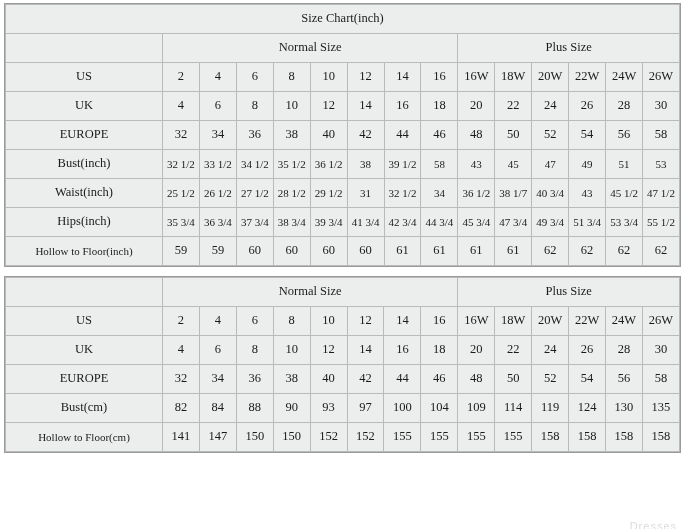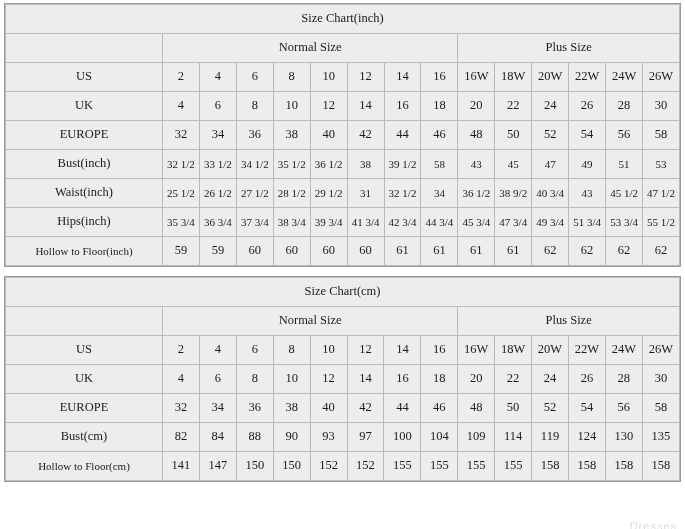--- a/index.html
+++ b/index.html
@@ -196,21 +196,21 @@
           <td class="row-label">Waist(inch)</td>
           <td class="num tight">25 1/2</td>
           <td class="num tight">26 1/2</td>
           <td class="num tight">27 1/2</td>
           <td class="num tight">28 1/2</td>
           <td class="num tight">29 1/2</td>
           <td class="num tight">31</td>
           <td class="num tight">32 1/2</td>
           <td class="num tight">34</td>
           <td class="num tight">36 1/2</td>
-          <td class="num tight">38 9/2</td>
+          <td class="num tight">38 1/7</td>
           <td class="num tight">40 3/4</td>
           <td class="num tight">43</td>
           <td class="num tight">45 1/2</td>
           <td class="num tight">47 1/2</td>
         </tr>
 
         <tr>
           <td class="row-label">Hips(inch)</td>
           <td class="num tight">35 3/4</td>
           <td class="num tight">36 3/4</td>
@@ -263,23 +263,20 @@
           <col class="col-data">
         <col class="col-data">
           <col class="col-data">
           <col class="col-data">
           <col class="col-data">
         <col class="col-data">
           <col class="col-data">
       </colgroup>
       <tbody>
         <tr>
-          <td class="title-cell" colspan="15">Size Chart(cm)</td>
-        </tr>
-        <tr>
           <td class="blank-head"></td>
           <td class="group-head" colspan="8">Normal Size</td>
           <td class="group-head" colspan="6">Plus Size</td>
         </tr>
 
         <tr>
           <td class="row-label">US</td>
           <td class="num">2</td>
           <td class="num">4</td>
           <td class="num">6</td>

